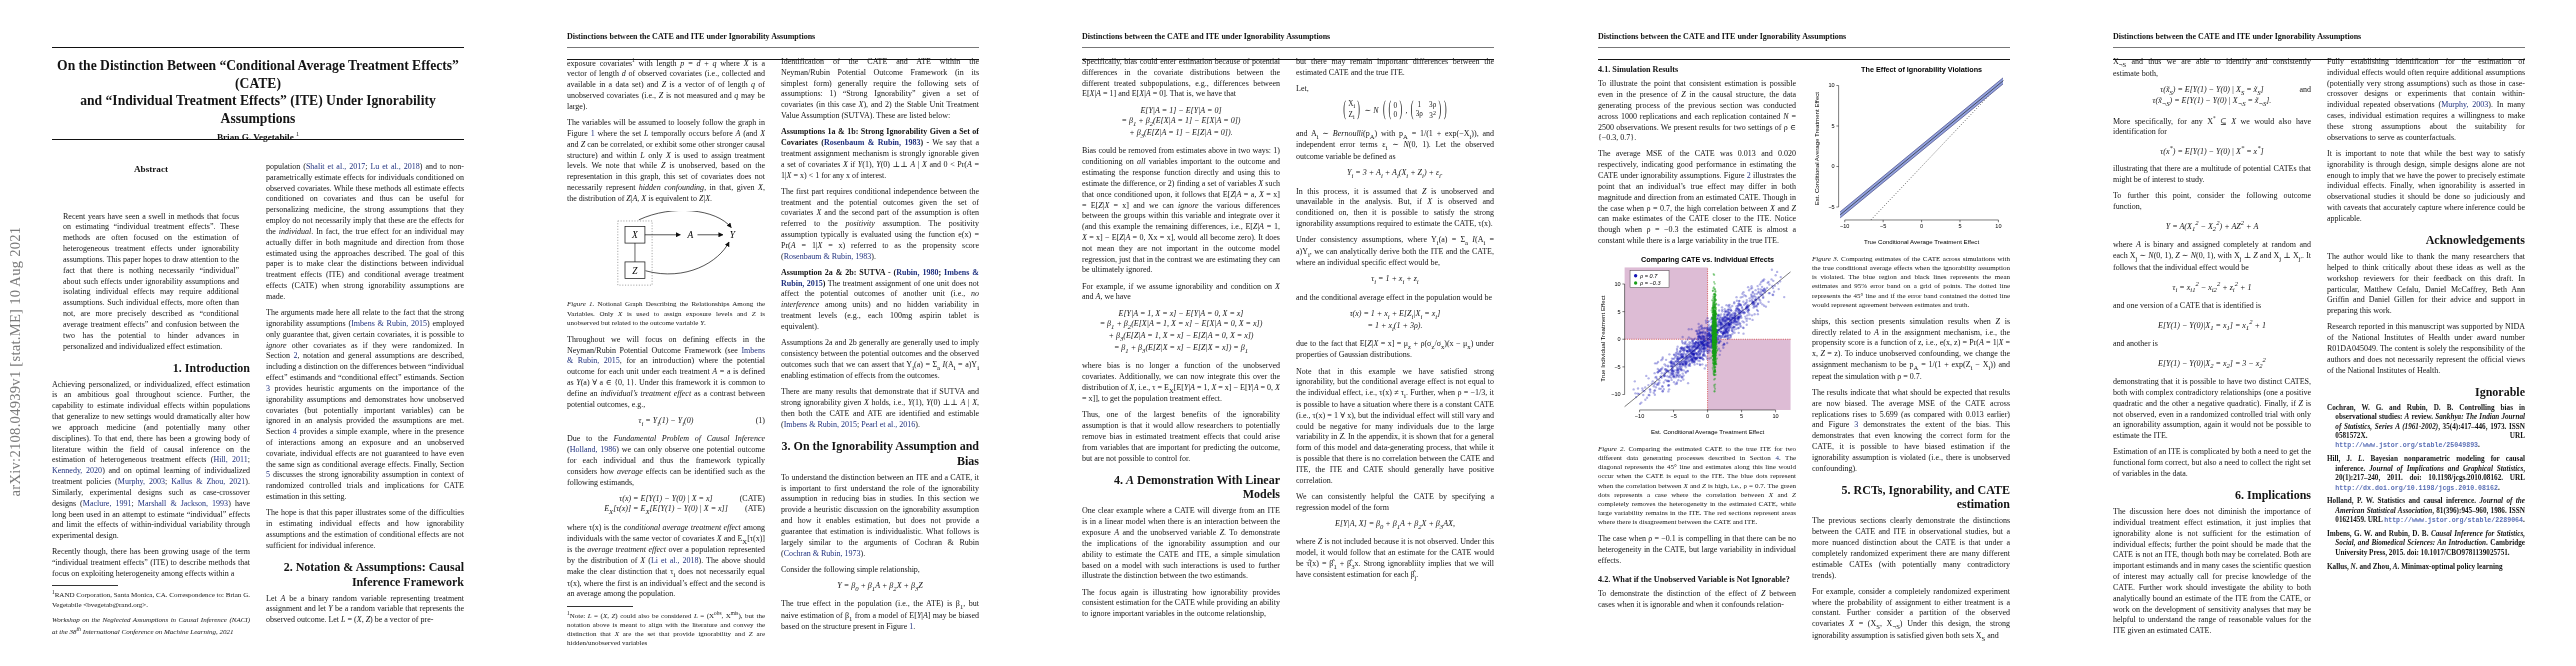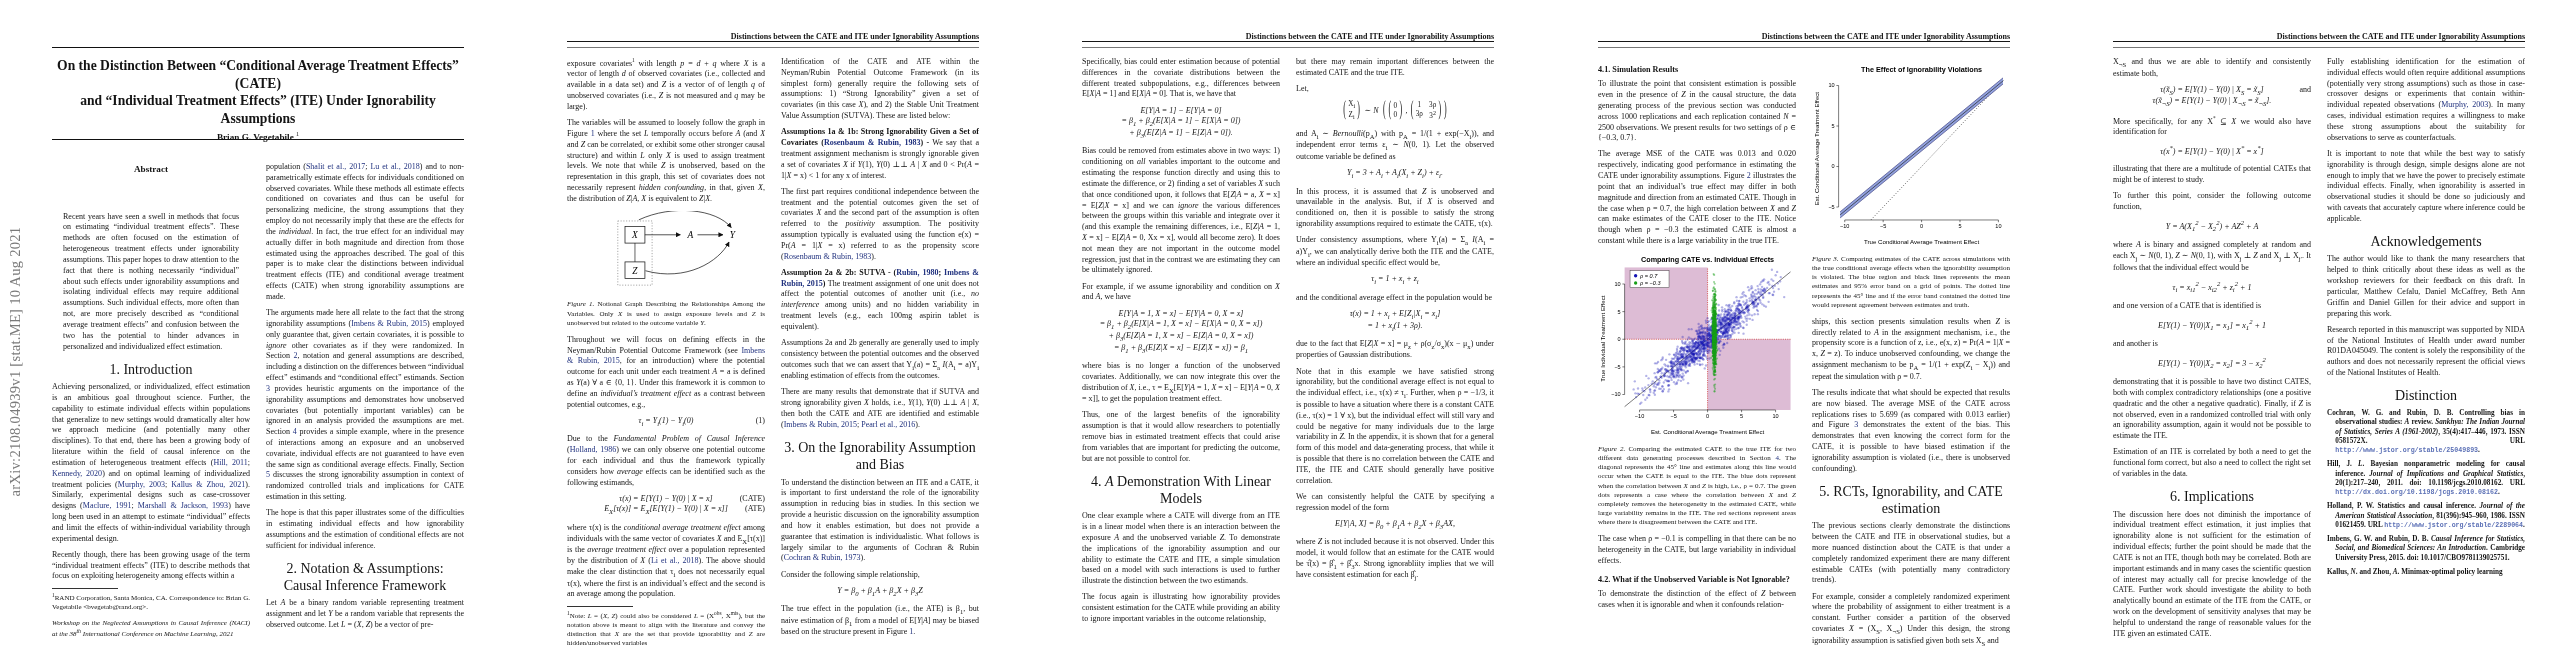--- a/index.html
+++ b/index.html
@@ -1,35 +1,35 @@
 <!DOCTYPE html>
 <html style="font-size:9px"><head>
 <meta charset="utf-8">
 <style>
   html,body{margin:0;padding:0;}
   body{width:2576px;height:667px;position:relative;background:#ffffff;overflow:hidden;
        font-family:"Liberation Serif","DejaVu Serif",serif;color:#141414;}
   .page{position:absolute;top:0;width:515px;height:667px;background:#fff;}
-  .runhead{position:absolute;top:32px;left:52px;width:412px;text-align:right;
-           font-weight:bold;font-size:8px;padding-bottom:0;border-bottom:1.4px solid #161616;}
+  .runhead{position:absolute;top:32px;left:52px;width:412px;text-align:left;
+           font-weight:bold;font-size:8px;padding-bottom:18px;border-bottom:1.4px solid #161616;}
   .thinline{position:absolute;top:47px;left:52px;width:412px;border-top:0.6px solid #777;}
   .titlebox{position:absolute;top:47px;left:52px;width:412px;border-top:1.3px solid #111;
             border-bottom:1.3px solid #111;text-align:center;padding:9px 0 11px 0;}
   .titlebox .t{font-size:13.6px;font-weight:bold;line-height:1.3;}
   .author{position:absolute;top:131px;left:52px;width:412px;text-align:center;
           font-weight:bold;font-size:9.2px;}
   .author sup{font-weight:normal;font-size:6.1px;}
   .cols{position:absolute;left:52px;width:412px;display:flex;gap:16px;}
   .p1 .cols{top:162px;height:499px;}
   .pn .cols{top:57px;height:604px;}
   .col{width:198px;height:100%;overflow:hidden;font-size:8px;line-height:1.355;
        text-align:justify;}
   .absh{text-align:center;font-weight:bold;font-size:9.2px;margin:1.1px 0 5.6px 0;}
   .abs{padding:0 11px;margin-bottom:7.8px;margin-top:36px;}
-  .h2{font-weight:normal;font-size:14px;line-height:1.22;text-align:center;margin:8.3px 0 4.4px 0;}
+  .h2{font-weight:bold;font-size:12px;line-height:1.22;text-align:right;margin:8.3px 0 4.4px 0;}
   .h3{font-weight:bold;font-size:8.2px;text-align:left;margin:7.2px 0 3.9px 0;}
   .para{margin:0 0 5.3px 0;}
   .eq{margin:3.9px 0 6.7px 0;font-style:italic;}
   .eqrow{display:flex;align-items:baseline;}
   .eqc{flex:1;text-align:center;}
   .eqtag{width:30px;text-align:right;font-style:normal;}
   .eqm{display:flex;justify-content:center;align-items:center;gap:1.7px;margin:5.6px 0 7.2px 0;}
   .bigp{display:inline-block;transform:scaleY(2.5);font-weight:300;padding:0 0.6px;}
   .stk{display:inline-flex;flex-direction:column;text-align:center;line-height:1.2;font-size:7.2px;}
   .mtx{display:inline-grid;grid-template-columns:auto auto;column-gap:6.1px;row-gap:0;
@@ -2687,31 +2687,31 @@
             <div class="eqc">E[<i>Y</i>(1) − <i>Y</i>(0)|X<sub>1</sub> = x<sub>1</sub>] = x<sub>1</sub><sup>2</sup> + 1</div>
           </div>
         </div>
         <div class="para">and another is</div>
         <div class="eq">
           <div class="eqrow">
             <div class="eqc">E[<i>Y</i>(1) − <i>Y</i>(0)|X<sub>2</sub> = x<sub>2</sub>] = 3 − x<sub>2</sub><sup>2</sup></div>
           </div>
         </div>
         <div class="para">demonstrating that it is possible to have two distinct CATES, both with complex contradictory relationships (one a positive quadratic and the other a negative quadratic). Finally, if <i>Z</i> is not observed, even in a randomized controlled trial with only an ignorability assumption, again it would not be possible to estimate the ITE.</div>
-        <div class="para">Estimation of an ITE is correlated by both a need to get the functional form correct, but also a need to collect the right set of variables in the data.</div>
+        <div class="para">Estimation of an ITE is complicated by both a need to get the functional form correct, but also a need to collect the right set of variables in the data.</div>
         <div class="h2">6. Implications</div>
         <div class="para">The discussion here does not diminish the importance of individual treatment effect estimation, it just implies that ignorability alone is not sufficient for the estimation of individual effects; further the point should be made that the CATE is not an ITE, though both may be correlated. Both are important estimands and in many cases the scientific question of interest may actually call for precise knowledge of the CATE. Further work should investigate the ability to both analytically bound an estimate of the ITE from the CATE, or work on the development of sensitivity analyses that may be helpful to understand the range of reasonable values for the ITE given an estimated CATE.</div>
       </div>
       <div class="col">
         <div class="para">Fully establishing identification for the estimation of individual effects would often require additional assumptions (potentially very strong assumptions) such as those in case-crossover designs or experiments that contain within-individual repeated observations (<span class="cite">Murphy, 2003</span>). In many cases, individual estimation requires a willingness to make these strong assumptions about the suitability for observations to serve as counterfactuals.</div>
         <div class="para">It is important to note that while the best way to satisfy ignorability is through design, simple designs alone are not enough to imply that we have the power to precisely estimate individual effects. Finally, when ignorability is asserted in observational studies it should be done so judiciously and with caveats that accurately capture where inference could be applicable.</div>
         <div class="h2">Acknowledgements</div>
         <div class="para">The author would like to thank the many researchers that helped to think critically about these ideas as well as the workshop reviewers for their feedback on this draft.  In particular, Matthew Cefalu, Daniel McCaffrey, Beth Ann Griffin and Daniel Gillen for their advice and support in preparing this work.</div>
         <div class="para">Research reported in this manuscript was supported by NIDA of the National Institutes of Health under award number R01DA045049. The content is solely the responsibility of the authors and does not necessarily represent the official views of the National Institutes of Health.</div>
-        <div class="h2">Distinction</div>
+        <div class="h2">Ignorable</div>
         <div class="ref">Cochran, W. G. and Rubin, D. B.  Controlling bias in observational studies:  <i>A</i> review.  <i>Sankhya: The Indian Journal of Statistics, Series <i>A</i> (1961-2002)</i>, 35(4):417–446, 1973. ISSN 0581572X.  URL <span class="mono">http://www.jstor.org/stable/25049893</span>.</div>
         <div class="ref">Hill, J. <i>L</i>.   Bayesian nonparametric modeling for causal inference.   <i>Journal of Implications and Graphical Statistics</i>, 20(1):217–240, 2011.   doi:  10.1198/jcgs.2010.08162.  URL <span class="mono">http://dx.doi.org/10.1198/jcgs.2010.08162</span>.</div>
         <div class="ref">Holland, P. W.  Statistics and causal inference.  <i>Journal of the American Statistical Association</i>, 81(396):945–960, 1986.  ISSN 01621459.  URL <span class="mono">http://www.jstor.org/stable/2289064</span>.</div>
         <div class="ref">Imbens, G. W. and Rubin, D. B.  <i>Causal Inference for Statistics,  Social,  and  Biomedical  Sciences:   An  Introduction</i>.  Cambridge University Press, 2015.  doi: 10.1017/CBO9781139025751.</div>
         <div class="ref">Kallus, <i>N</i>. and Zhou, <i>A</i>.  Minimax-optimal policy learning</div>
       </div>
     </div>
 </div>
 
 

